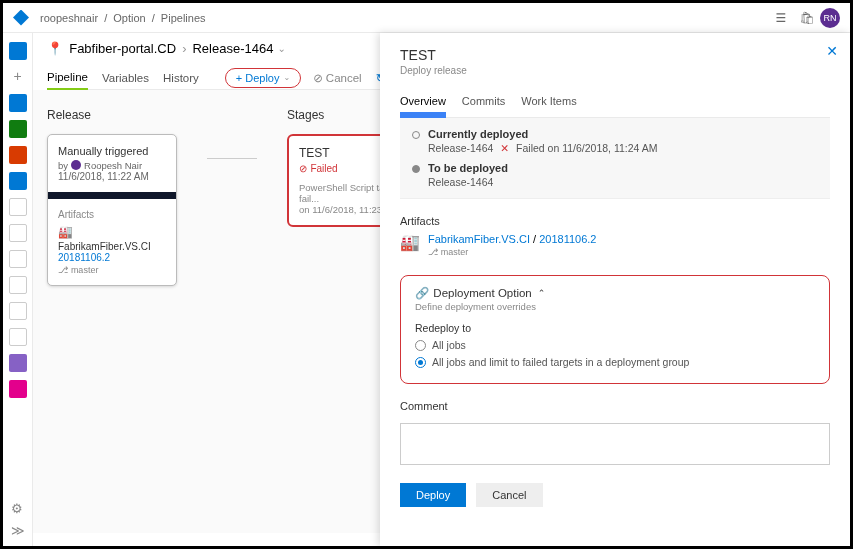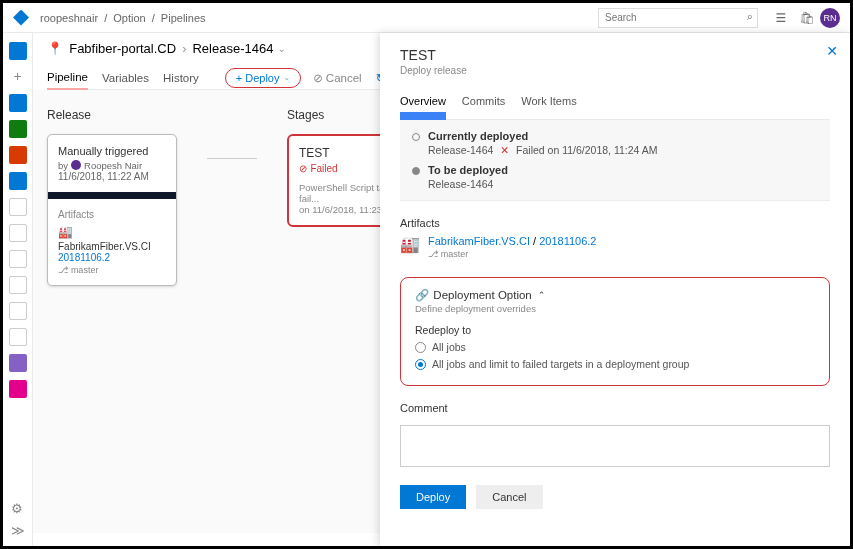--- a/index.html
+++ b/index.html
@@ -22,21 +22,21 @@
 .pipehdr-row{display:flex;align-items:center;font-size:13px}
 .pipehdr-row .rocket{margin-right:6px;font-size:13px}
 .pipehdr-row .name{font-weight:400}
 .pipehdr-row .sep{margin:0 6px;color:#999}
 .pipehdr-row .rel{font-weight:400}
 .pipehdr-row .chev{color:#999;margin-left:4px;font-size:10px}
 .help{margin-left:auto;color:#0078d4;font-size:11px;display:flex;align-items:center}
 .help::before{content:"?";border:1px solid #0078d4;border-radius:50%;width:11px;height:11px;display:inline-flex;align-items:center;justify-content:center;font-size:8px;margin-right:3px}
 .tabs{display:flex;align-items:center;margin-top:10px;border-bottom:1px solid #eaeaea;font-size:11.5px}
 .tabs .t{padding:5px 0;margin-right:14px;color:#555;cursor:pointer}
-.tabs .t.act{color:#000;border-bottom:2px solid #fca5a5;margin-bottom:-1px}
+.tabs .t.act{color:#000;border-bottom:2px solid #84cc16;margin-bottom:-1px}
 .tabs .btn{border:1.5px solid #d13438;border-radius:14px;padding:3px 10px;color:#0078d4;font-size:11px;display:flex;align-items:center;margin-right:12px;cursor:pointer}
 .tabs .btn::before{content:"+";margin-right:3px;color:#0078d4}
 .tabs .btn .chev{margin-left:4px;font-size:8px;color:#999}
 .tabs .tool{color:#888;margin-right:14px;display:flex;align-items:center;cursor:pointer}
 .tabs .tool svg,.tabs .tool .i{margin-right:3px}
 .tabs .expand{margin-left:auto;margin-right:10px;color:#0078d4;cursor:pointer}
 .canvas{padding:18px 14px;display:flex;gap:30px;background:#fafafa;height:calc(100% - 70px)}
 .col h4{font-size:12px;font-weight:400;color:#333;margin-bottom:12px}
 .rel-card{width:130px;border:1px solid #bbb;border-radius:5px;background:#fff;box-shadow:0 1px 3px rgba(0,0,0,.15)}
 .rel-card .top{padding:10px;border-bottom:7px solid #0f172a}
@@ -57,21 +57,21 @@
 .stage-card .task{font-size:9.5px;color:#888;margin-top:8px}
 .stage-card .dt{font-size:9.5px;color:#888}
 .connector{width:50px;height:1px;background:#ccc;margin-top:50px}
 
 .panel{position:absolute;right:0;top:0;width:470px;height:100%;background:#fff;box-shadow:-2px 0 8px rgba(0,0,0,.15);padding:14px 20px;overflow-y:auto}
 .panel .close{position:absolute;right:12px;top:10px;color:#0078d4;font-size:14px;cursor:pointer}
 .panel h2{font-size:14px;font-weight:400;color:#333}
 .panel .sub{font-size:10px;color:#888;margin-top:2px}
 .panel .ptabs{display:flex;border-bottom:1px solid #eaeaea;margin-top:14px;font-size:11px}
 .panel .ptabs .pt{padding:5px 0;margin-right:16px;color:#555;cursor:pointer}
-.panel .ptabs .pt.act{color:#000;border-bottom:8px solid #3b82f6;margin-bottom:-1px}
+.panel .ptabs .pt.act{color:#000;border-bottom:6px solid #3b82f6;margin-bottom:-1px}
 .depbox{background:#f7f7f7;padding:10px 12px;margin-top:0;border-bottom:1px solid #eee}
 .depbox .row{display:flex;margin-bottom:8px}
 .depbox .bullet{width:8px;height:8px;border:1px solid #888;border-radius:50%;margin-right:8px;margin-top:3px}
 .depbox .bullet.fill{background:#888}
 .depbox .lbl{font-size:11px;font-weight:700;color:#333}
 .depbox .val{font-size:10.5px;color:#555;margin-top:2px}
 .depbox .x{color:#d13438;margin:0 4px}
 .section{margin-top:16px}
 .section h5{font-size:11px;color:#333;margin-bottom:6px;font-weight:400}
 .artline{display:flex;align-items:flex-start}
@@ -101,24 +101,20 @@
 <body>
 
 <div class="app">
   <div class="topbar">
     <div class="tb-logo"></div>
     <div class="breadcrumb">
       <span>roopeshnair</span> /
       <span>Option</span> /
       <span>Pipelines</span>
     </div>
-    <div class="search-wrap">
-      <input class="search" placeholder="Search" style="">
-      <span class="search-ico">⌕</span>
-    </div>
     <span class="tb-ico">☰</span>
     <span class="tb-ico">🛍</span>
     <div class="avatar">RN</div>
   </div>
 
   <div class="main">
     <div class="leftrail">
       <div class="ico" style="background:#0078d4"></div>
       <div class="ico" style="background:transparent;color:#888;font-size:14px;text-align:center">+</div>
       <div class="ico" style="background:#0078d4"></div>

